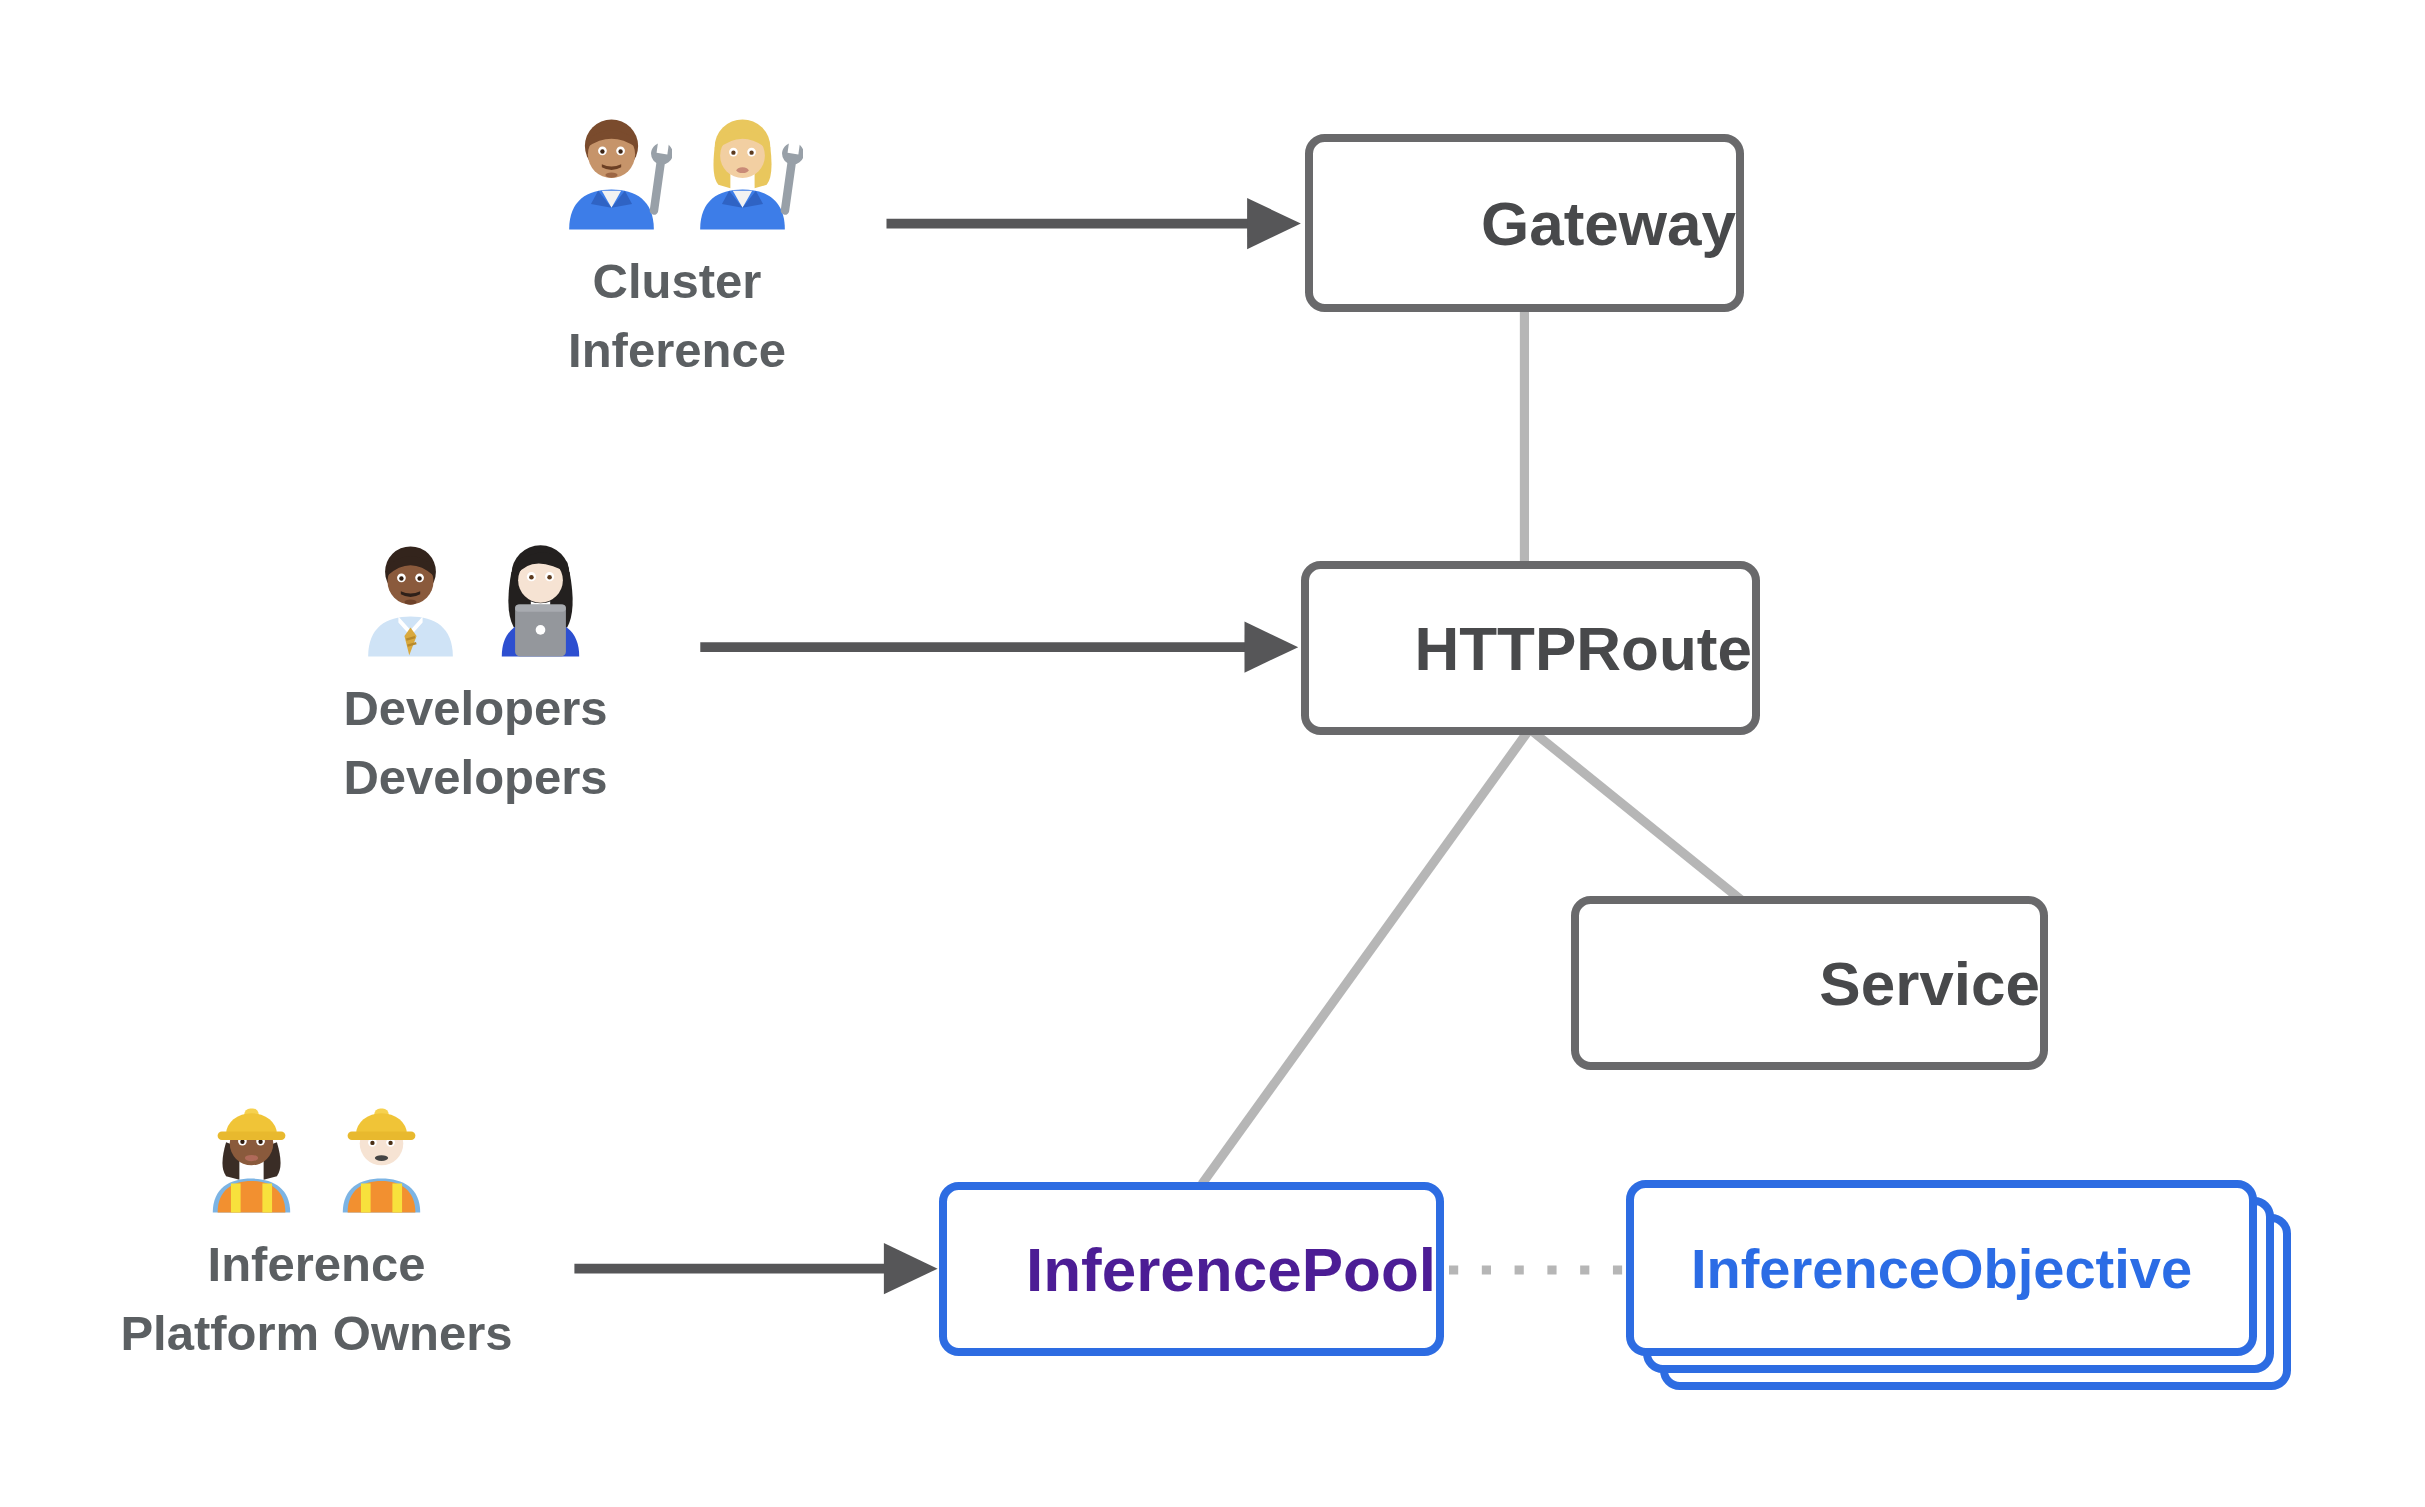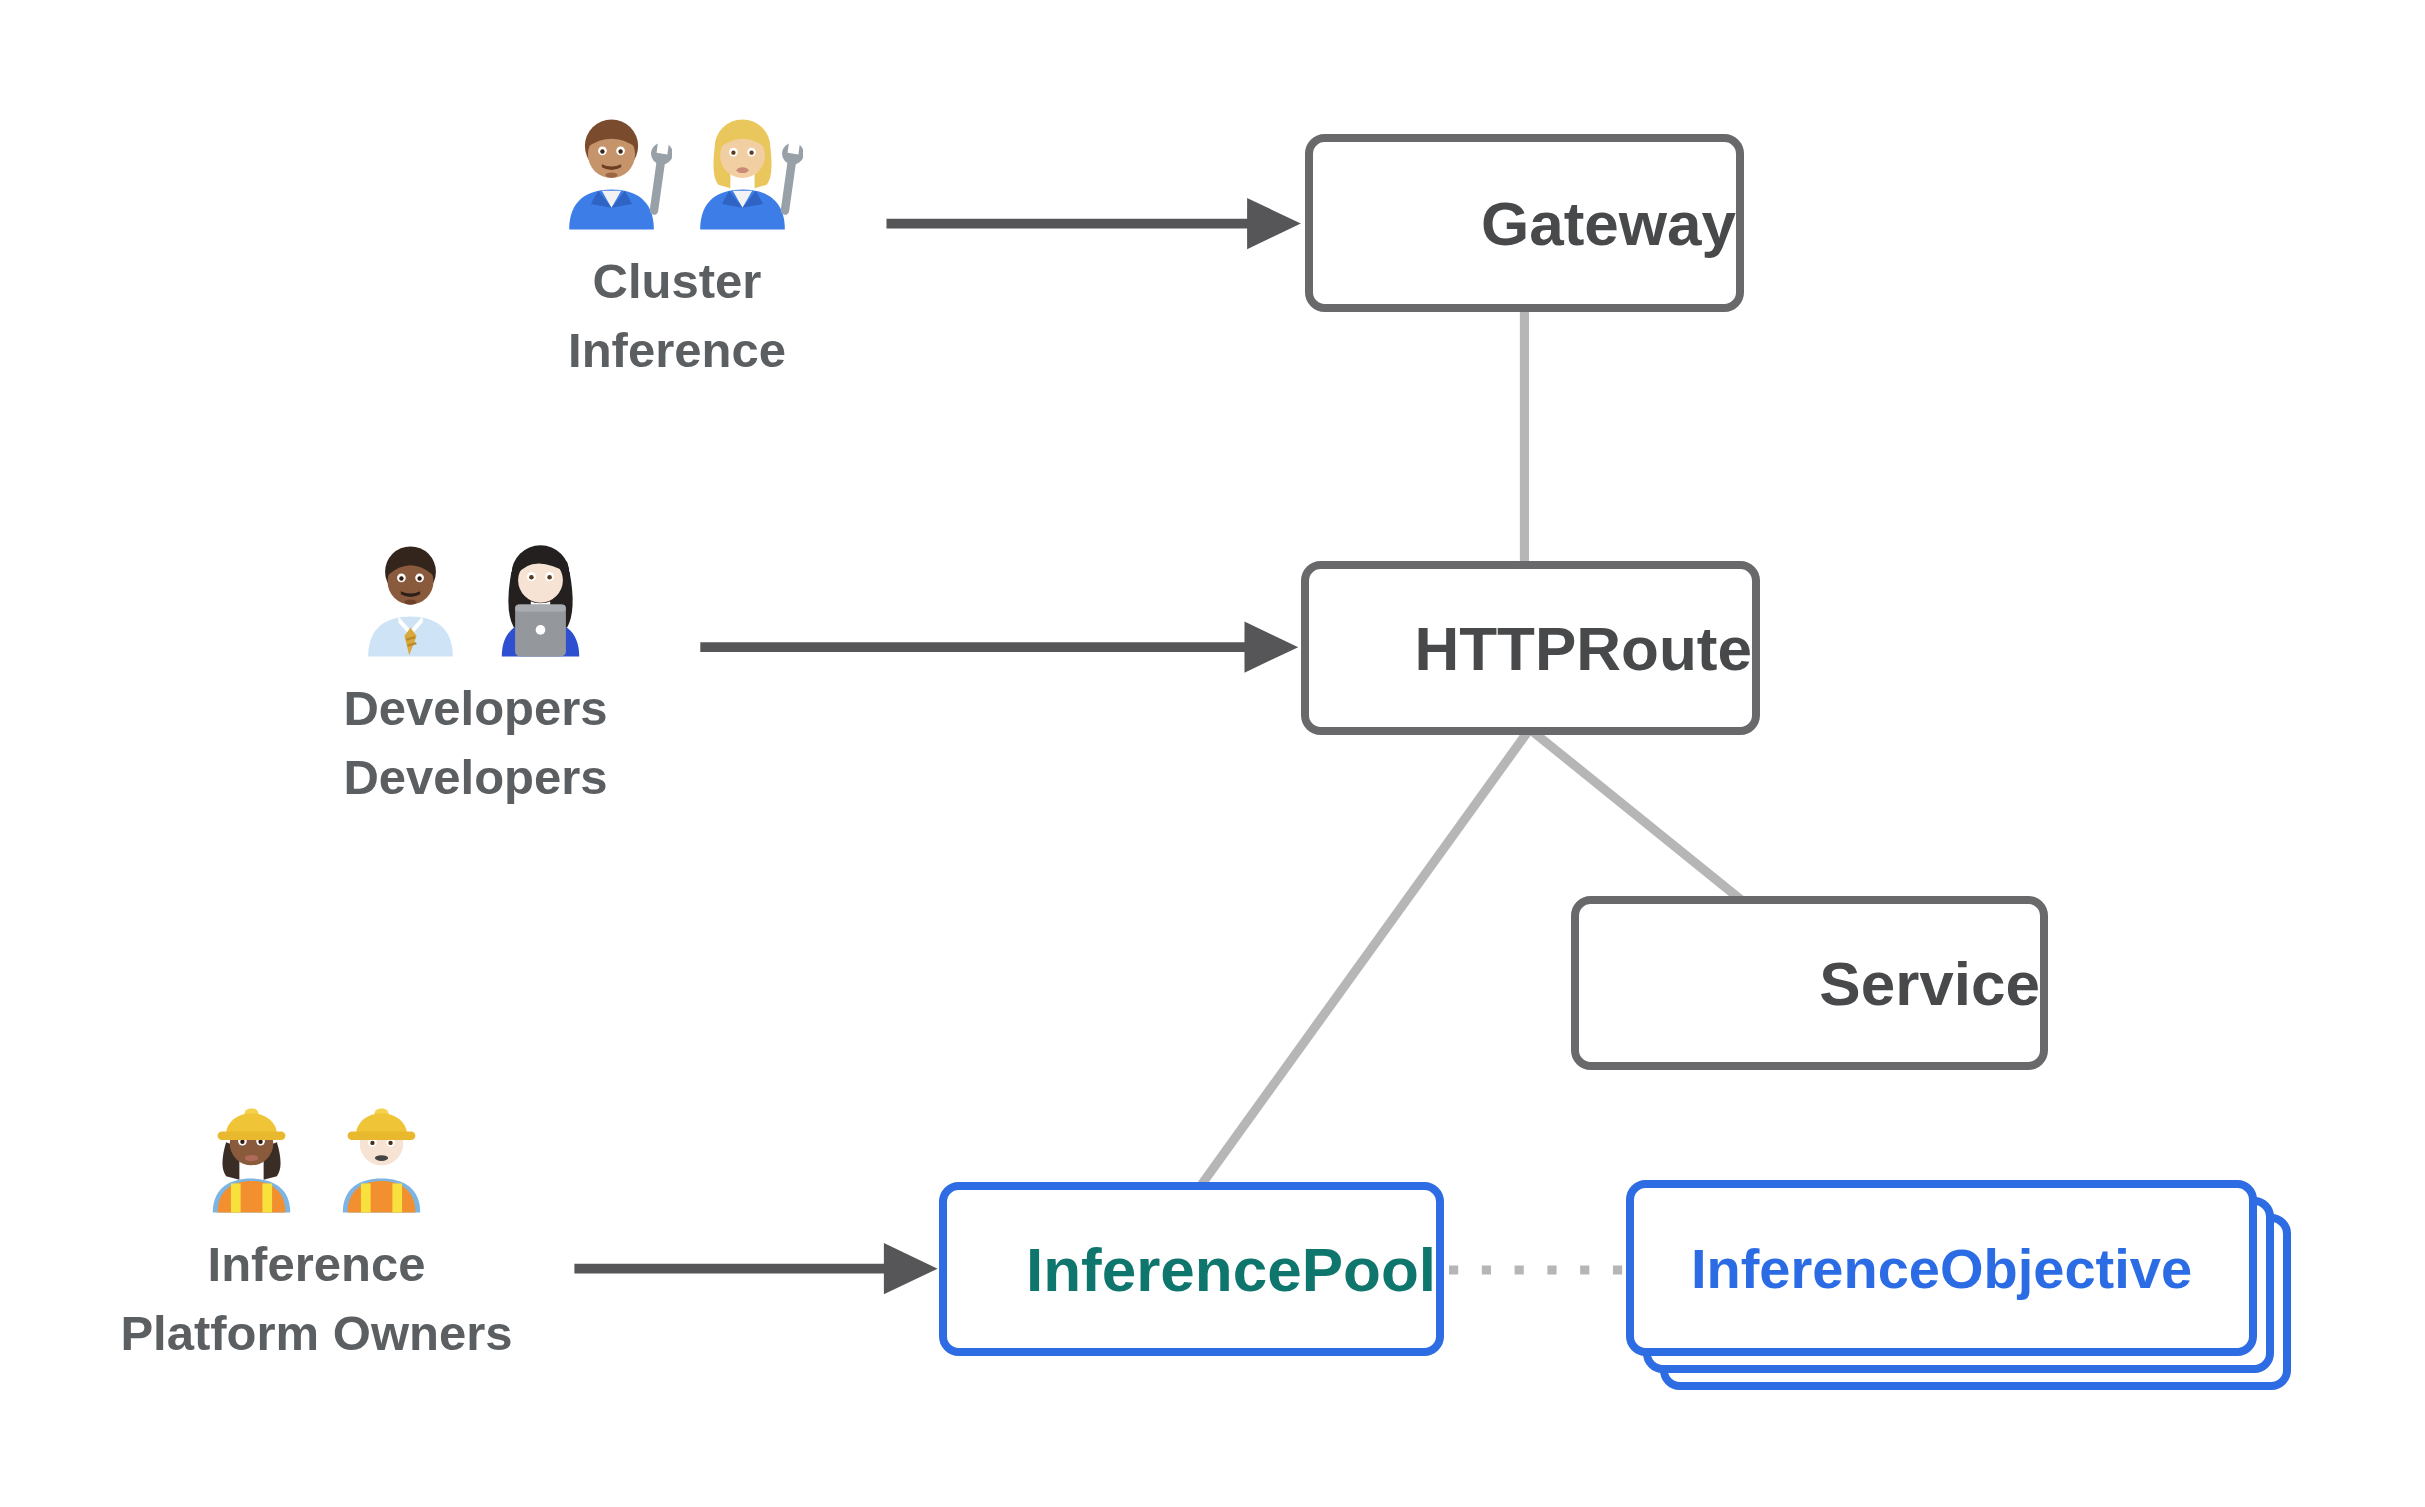--- a/index.html
+++ b/index.html
@@ -4,21 +4,21 @@
 <style>
   html,body{margin:0;padding:0;background:#ffffff;}
   body{width:2426px;height:1508px;position:relative;overflow:hidden;
        font-family:"Liberation Sans",sans-serif;}
   #canvas{position:absolute;left:0;top:0;width:2426px;height:1508px;}
   #wires{position:absolute;left:0;top:0;z-index:0;}
   .node{position:absolute;z-index:2;box-sizing:border-box;background:#ffffff;
         border:8.5px solid #69696b;border-radius:19.7px;
         display:flex;align-items:center;justify-content:flex-end;
         font-weight:700;font-size:62px;color:#48494b;letter-spacing:0px;}
-  .node.blue{border-color:#2d6ce2;color:#0f766e;}
+  .node.blue{border-color:#2d6ce2;color:#4c1d95;}
   #gateway      {left:1305px;top:134px;width:439px;height:178px;}
   #httproute    {left:1301px;top:561px;width:459px;height:174px;}
   #service      {left:1524px;top:896px;width:477px;height:174px;margin-left:47px;}
   #inferencepool{left:939px;top:1182px;width:505px;height:174px;}
   #objective-stack{position:absolute;left:1626px;top:1180px;width:631px;height:176px;z-index:1;}
   #objective-stack .layer{position:absolute;box-sizing:border-box;width:631px;height:176px;
         background:#fff;border:8.5px solid #2d6ce2;border-radius:19.7px;}
   #objective-stack .l3{left:34px;top:34px;}
   #objective-stack .l2{left:17px;top:17px;}
   #objective-stack .front{left:0;top:0;display:flex;align-items:center;justify-content:center;

